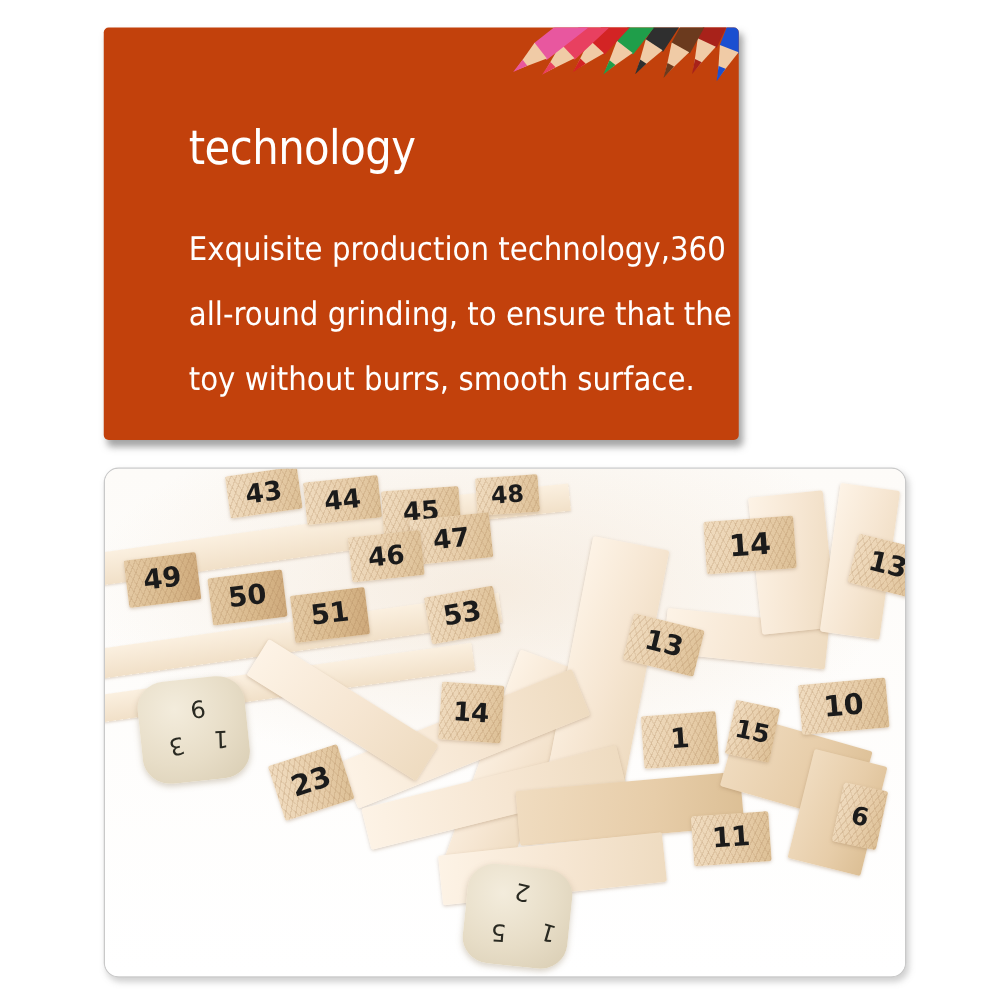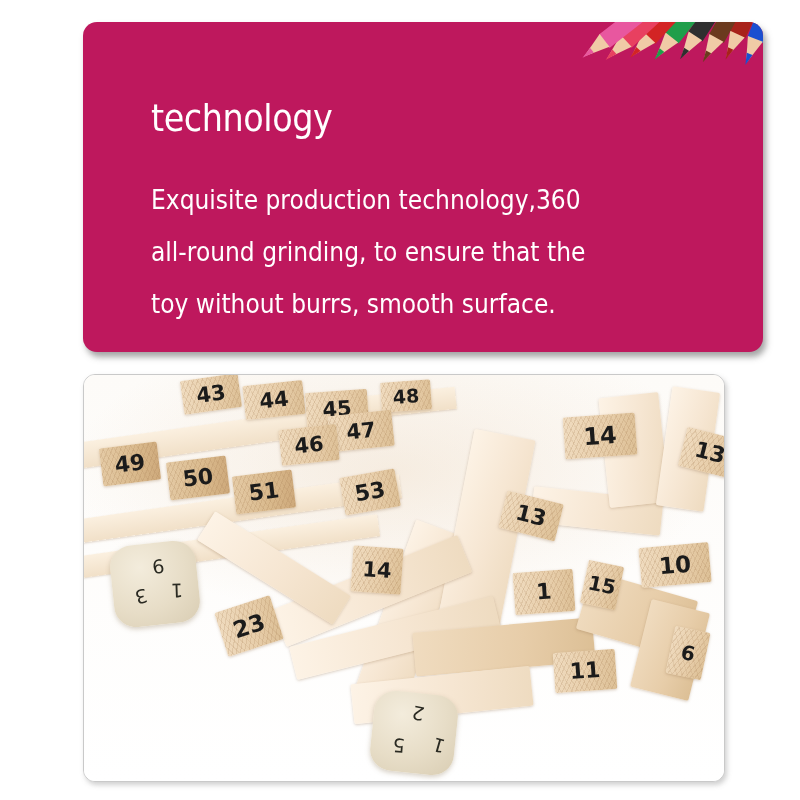--- a/index.html
+++ b/index.html
@@ -21,24 +21,24 @@
     left: 0; top: 0;
     width: 800px; height: 800px;
     background: #ffffff;
   }
 
   
   .info-card {
     position: absolute;
     left: 83px;
     top: 22px;
-    width: 680px;
+    width: 508px;
     height: 330px;
-    background: #be185d;
-    border-radius: 14px;
+    background: #c2410c;
+    border-radius: 4px;
     box-shadow: 3px 5px 6px rgba(90,90,90,0.55);
     overflow: hidden;
   }
 
   .headline {
     position: absolute;
     left: 68px;
     top: 52px;
     color: #ffffff;
     font-size: 38px;

